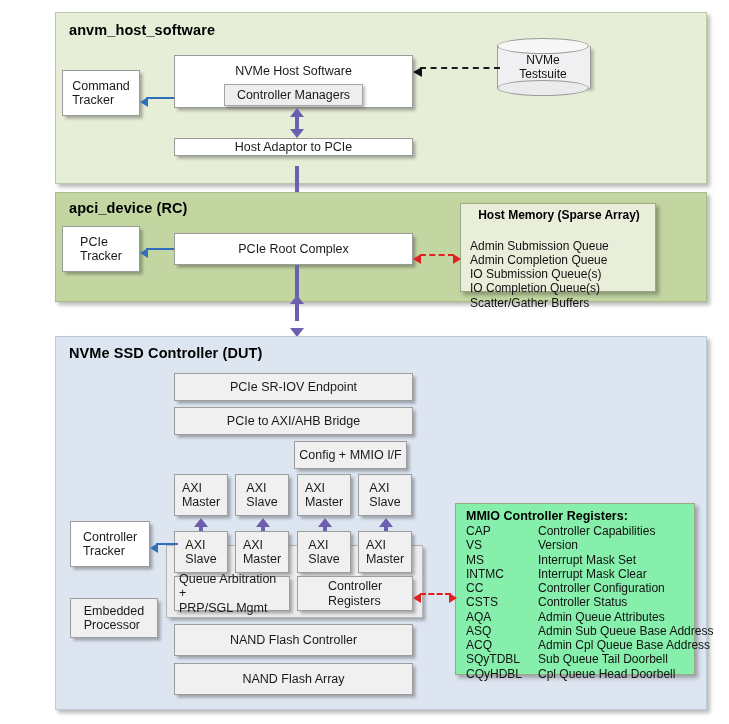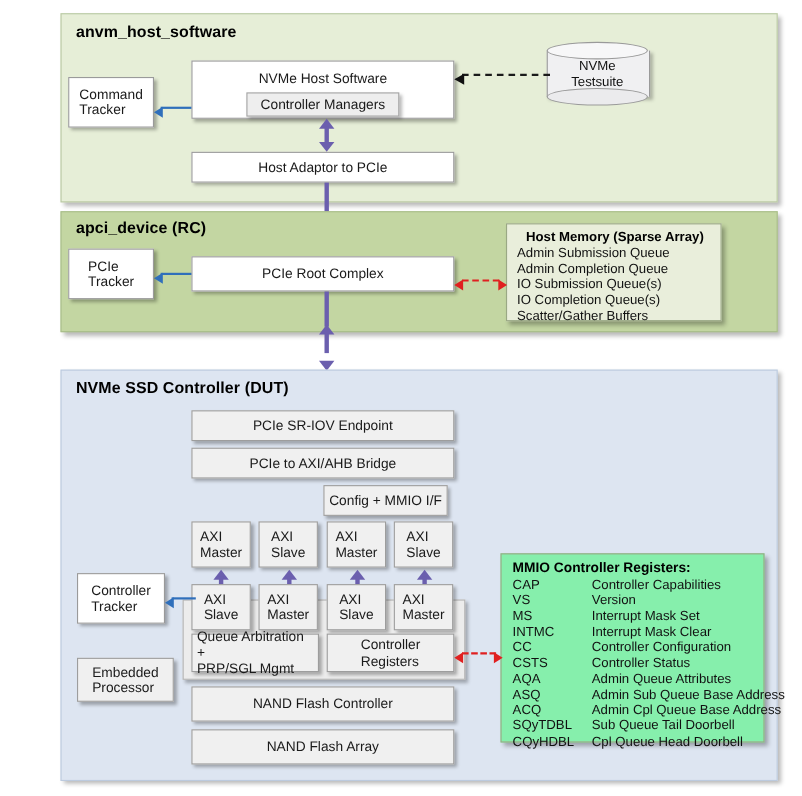--- a/index.html
+++ b/index.html
@@ -47,21 +47,21 @@
             background:#ebebed;border:1px solid #9a9a9a;box-sizing:border-box;}
   .cyl .lbl{position:absolute;left:0;top:0;width:100%;height:100%;display:flex;
             align-items:center;justify-content:center;text-align:center;
             font-size:12px;color:#111;line-height:1.2;}
 
   
   .memnote{position:absolute;box-sizing:border-box;padding:4px 7px 5px 9px;
            background:#e9eedb;border:1px solid #9aa884;
            box-shadow:3px 3px 4px rgba(0,0,0,.30);}
   .memnote .hd{font-weight:bold;font-size:12px;text-align:center;color:#000;
-               margin-bottom:1px;}
+               margin-bottom:17px;}
   .memnote .ln{font-size:12px;color:#111;line-height:1.18;white-space:nowrap;}
 
   
   .regnote{position:absolute;box-sizing:border-box;padding:5px 8px 6px 10px;
            background:#86efac;border:1px solid #9aa884;
            box-shadow:3px 3px 4px rgba(0,0,0,.30);}
   .regnote .hd{font-weight:bold;font-size:12.5px;color:#000;margin-bottom:1px;
                white-space:nowrap;}
   .regrow{display:flex;font-size:12px;color:#111;line-height:1.19;white-space:nowrap;}
   .regrow .k{width:72px;flex:0 0 72px;}
@@ -106,21 +106,21 @@
 
   <div class="blk blk-white" style="left:62px;top:70px;width:78px;height:46px;">
     <span class="ml">Command<br>Tracker</span>
   </div>
 
   <div class="arrow" style="left:140px;top:93px;width:34px;height:10px;">
     <div class="hline" style="left:6px;top:3.5px;width:28px;"></div>
     <div class="tri-left-blue" style="top:4px;"></div>
   </div>
 
-  <div class="blk blk-white" style="left:174px;top:138px;width:239px;height:28px;">
+  <div class="blk blk-white" style="left:174px;top:138px;width:239px;height:18px;">
     <span>Host Adaptor to PCIe</span>
   </div>
 
   <div class="arrow" style="left:292px;top:108px;width:10px;height:30px;">
     <div class="tri-up" style="left:-2px;top:0;"></div>
     <div class="vline" style="left:3px;top:7px;height:17px;"></div>
     <div class="tri-dn" style="left:-2px;bottom:0;"></div>
   </div>
 
   <div class="cyl" style="left:497px;top:38px;width:92px;height:58px;">

